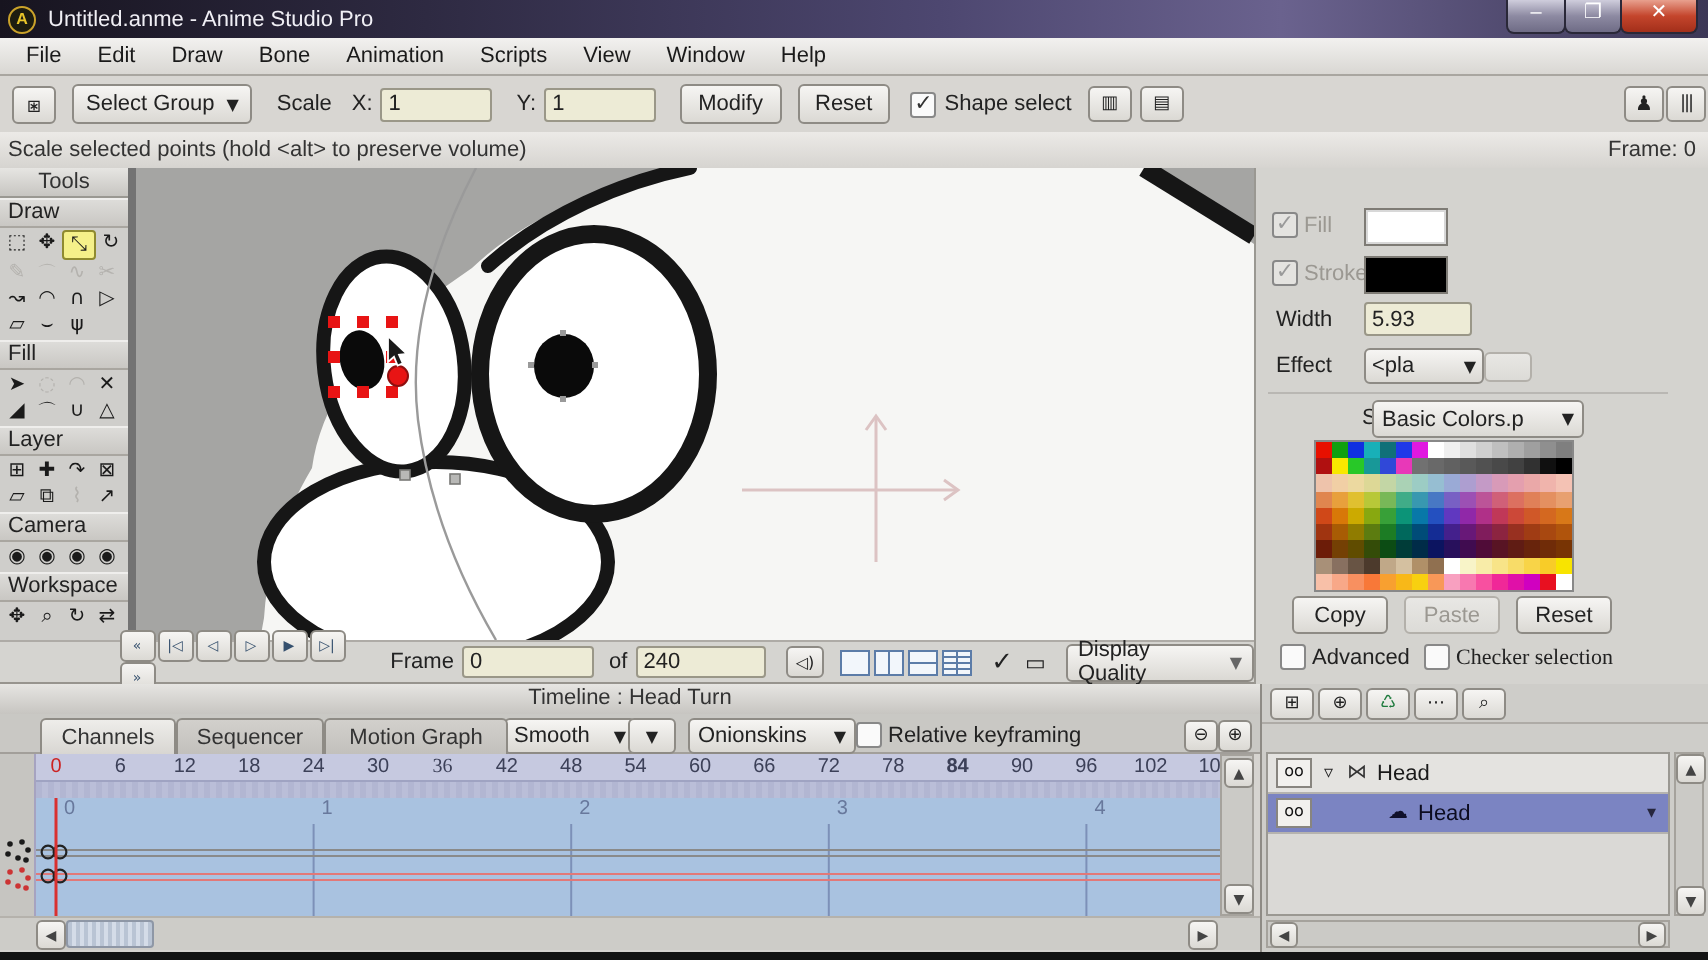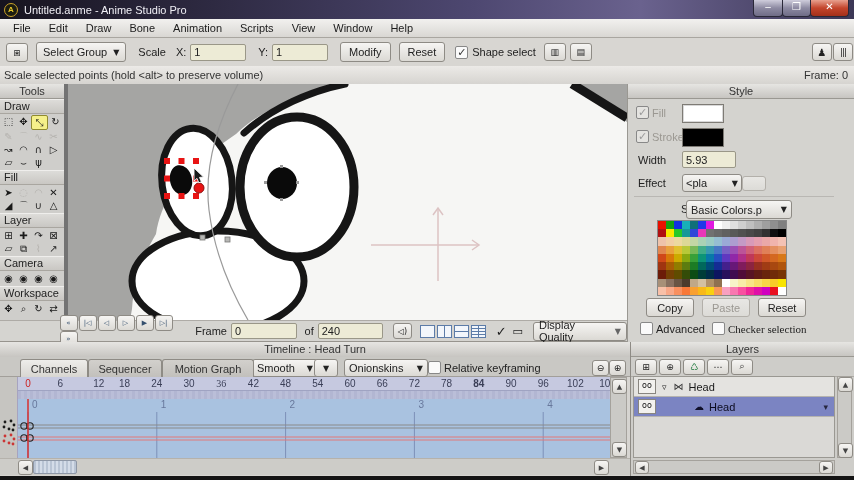--- a/index.html
+++ b/index.html
@@ -241,21 +241,20 @@
         <rect x="96" y="109" width="6" height="6"></rect>
           <rect x="110.5" y="109" width="6" height="6"></rect>
           <rect x="125" y="109" width="6" height="6"></rect>
       </g>
       <circle cx="131" cy="104" r="5" fill="#e81414" stroke="#8e0f0f" stroke-width="1"></circle>
       <path d="M126,84 l0,13 l3,-2.6 l1.8,4.4 l2.6,-1.1 l-1.9,-4.3 l4,-0.4 Z" fill="#1a1a1a" stroke="#ffffff" stroke-width="0.9"></path>
     </svg>
   </div>
 
   <div class="abs" id="stylepanel">
-    <div class="panel-header" style="height:14px;">Style</div>
     <span class="chk gray abs" style="left:8px;top:22px;">✓</span>
     <span class="slabel gray" style="left:24px;top:23px;">Fill</span>
     <div class="abs" style="left:54px;top:20px;width:40px;height:17px;background:#ffffff;border:1px solid #7e7b75;box-shadow:inset 0 0 0 1px #d8d8d8;"></div>
     <span class="chk gray abs" style="left:8px;top:46px;">✓</span>
     <span class="slabel gray" style="left:24px;top:47px;">Stroke</span>
     <div class="abs" style="left:54px;top:44px;width:40px;height:17px;background:#000000;border:1px solid #7e7b75;"></div>
     <span class="slabel" style="left:10px;top:70px;">Width</span>
     <span class="input abs" style="left:54px;top:67px;width:46px;height:15px;">5.93</span>
     <span class="slabel" style="left:10px;top:93px;">Effect</span>
     <span class="btn abs" style="left:54px;top:90px;width:52px;height:16px;padding:0 3px;justify-content:space-between;">
@@ -483,21 +482,21 @@
           <circle cx="13" cy="6" r="1.4"></circle>
           <circle cx="3" cy="8" r="1.4"></circle>
           <circle cx="8" cy="10" r="1.4"></circle>
           <circle cx="12" cy="11" r="1.4"></circle>
         </g>
     </svg>
   </div>
   <div class="abs" id="tl-ruler">
       <span class="rulnum zero" style="left: -2px;">0</span>
       <span class="rulnum" style="left: 30.2px;">6</span>
-      <span class="rulnum" style="left: 62.4px; text-align: right;">12</span>
+      <span class="rulnum" style="left: 62.4px;">12</span>
       <span class="rulnum" style="left: 94.6px;">18</span>
       <span class="rulnum" style="left: 126.8px;">24</span>
       <span class="rulnum" style="left: 159px;">30</span>
       <span class="rulnum" style="left: 191.2px; font-family: Liberation Serif, serif;">36</span>
       <span class="rulnum" style="left: 223.4px;">42</span>
       <span class="rulnum" style="left: 255.6px;">48</span>
       <span class="rulnum" style="left: 287.8px;">54</span>
       <span class="rulnum" style="left: 320px;">60</span>
       <span class="rulnum" style="left: 352.2px;">66</span>
       <span class="rulnum" style="left: 384.4px;">72</span>
@@ -532,21 +531,20 @@
     <span class="btn scrbtn glyph" style="left:1px;top:1px;">▲</span>
     <span class="btn scrbtn glyph" style="left:1px;top:64px;">▼</span>
   </div>
   <div class="abs" id="tl-hscroll">
     <span class="btn scrbtn glyph" style="left:18px;top:1px;">◀</span>
     <span class="scrthumb" style="left:33px;top:1px;width:42px;height:12px;"></span>
     <span class="btn scrbtn glyph" style="left:594px;top:1px;">▶</span>
   </div>
 
   <div class="abs" id="layers">
-    <div class="panel-header" style="height:14px;">Layers</div>
     <div id="layers-toolbar" style="height:19px;display:flex;align-items:center;padding-left:4px;border-bottom:1px solid #aeaba6;">
         <span class="btn lbtn glyph">⊞</span>
         <span class="btn lbtn glyph">⊕</span>
         <span class="btn lbtn glyph" style="color: rgb(29, 122, 60);">♺</span>
         <span class="btn lbtn glyph">⋯</span>
         <span class="btn lbtn glyph">⌕</span>
       </div>
     <div class="abs" id="layers-list" style="left:2px;top:34px;width:202px;height:82px;background:#dad9d6;border:1px solid #9a9892;box-sizing:border-box;overflow:hidden;">
         <div class="layer-row" style="top: 0px; background: rgb(228, 227, 224); border-bottom: 1px solid rgb(181, 179, 175);">
           <span class="eyes glyph" style="margin-left: 4px;">oo</span>

